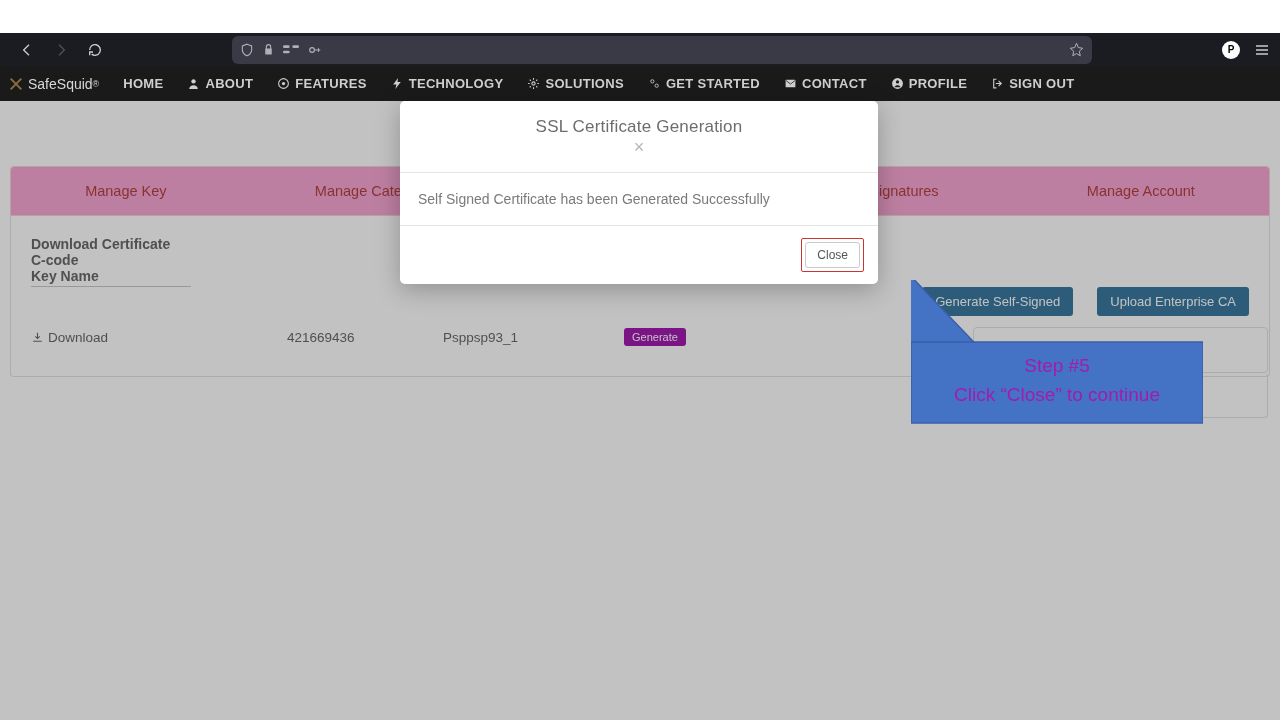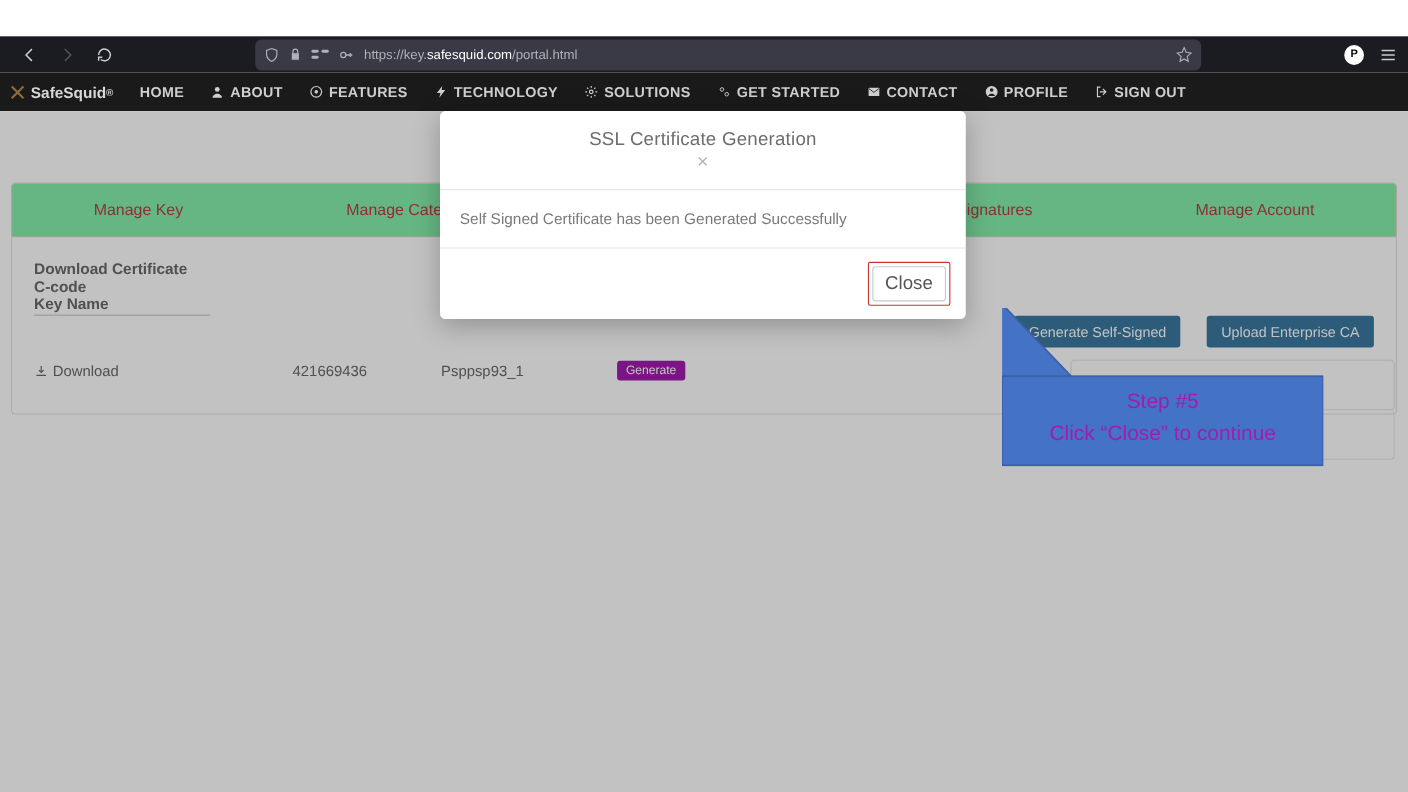--- a/index.html
+++ b/index.html
@@ -12,35 +12,35 @@
 .nav-btn svg { width: 16px; height: 16px; fill: #ccc; }
 .addr-bar { flex: 1; background: #3a3946; border-radius: 6px; height: 28px; margin: 0 120px 0 120px; display: flex; align-items: center; padding: 0 8px; color: #b0b0b8; font-size: 12px; }
 .addr-icons { display: flex; align-items: center; gap: 8px; margin-right: 8px; }
 .url-text { flex: 1; }
 .url-text .domain { color: #fff; }
 .star-icon { margin-left: auto; }
 .right-icons { display: flex; align-items: center; gap: 14px; margin-left: 10px; }
 .profile-circle { width: 18px; height: 18px; border-radius: 50%; background: #fff; color: #000; font-size: 10px; font-weight: bold; display: flex; align-items: center; justify-content: center; }
 
 .topnav { background: #1b1a1a; height: 35px; display: flex; align-items: center; color: #cfcfcf; font-size: 13px; padding: 0 8px; }
-.brand { color: #d8d8d8; font-weight: 700; font-size: 14px; margin-right: 12px; display: flex; align-items: center; }
+.brand { color: #d8d8d8; font-weight: 400; font-size: 14px; margin-right: 12px; display: flex; align-items: center; }
 .brand .logo-icon { width: 16px; height: 16px; margin-right: 4px; display: inline-block; }
 .nav-item { margin: 0 12px; display: flex; align-items: center; font-weight: 600; letter-spacing: 0.3px; justify-content: flex-end; }
 .nav-item svg { width: 13px; height: 13px; margin-right: 5px; fill: #cfcfcf; }
 
 .page { position: relative; background: #fff; height: 619px; }
 .overlay { position: absolute; inset: 0; background: rgba(0,0,0,0.24); }
 
 .content-wrap { padding: 10px; position: relative; }
-.tab-strip { background: #86efac; border: 1px solid #eed7d7; border-radius: 4px 4px 0 0; height: 50px; display: flex; align-items: center; justify-content: space-around; margin-top: 55px; }
+.tab-strip { background: #f9a8d4; border: 1px solid #eed7d7; border-radius: 4px 4px 0 0; height: 50px; display: flex; align-items: center; justify-content: space-around; margin-top: 55px; }
 .tab-strip .tab { color: #b54242; font-size: 14.5px; font-weight: 500; }
 
 .panel { border: 1px solid #e3e3e3; border-top: none; border-radius: 0 0 4px 4px; padding: 10px 20px 24px 20px; background: #fff; }
 .table-head { display: flex; font-size: 14px; font-weight: 600; color: #6a6a6a; padding: 10px 0 6px 0; flex-direction: column; }
-.table-row { display: flex; font-size: 13.5px; color: #6a6a6a; padding: 6px 0; align-items: center; }
+.table-row { display: flex; font-size: 13.5px; color: #6a6a6a; padding: 6px 0; align-items: center; gap: 21px; }
 .col1 { width: 235px; }
 .col2 { width: 135px; }
 .col3 { width: 160px; border-bottom: 1px solid #c9c9c9; padding-bottom: 2px; }
 .col3b { width: 160px; }
 .col4 { width: 70px; }
 .col5 { flex: 1; display: flex; justify-content: flex-end; gap: 24px; }
 .dl-icon { width: 13px; height: 13px; margin-right: 4px; fill: #6a6a6a; vertical-align: -2px; }
 .gen-btn { background: #a21caf; color: #fff; font-size: 11px; padding: 3px 8px; border-radius: 3px; border: none; }
 .big-btn { background: #3b799f; color: #fff; font-size: 13px; padding: 7px 13px; border-radius: 3px; border: none; font-weight: 500; }
 
@@ -48,21 +48,21 @@
 .card-item { border: 1px solid #e3e3e3; border-radius: 4px; padding: 14px 16px; margin-bottom: 0; color: #6a6a6a; font-size: 14px; font-weight: 600; display: flex; align-items: center; }
 .card-item svg { width: 14px; height: 14px; margin-right: 8px; fill: #6a6a6a; }
 .card-item + .card-item { border-top: none; }
 
 .modal { position: absolute; left: 400px; top: 0px; width: 478px; background: #fff; border-radius: 5px; box-shadow: 0 6px 24px rgba(0,0,0,0.25); z-index: 10; }
 .modal-head { padding: 16px 18px 14px 18px; display: flex; align-items: center; border-bottom: 1px solid #e5e5e5; flex-direction: column; }
 .modal-title { color: #6d6d6d; font-size: 17px; font-weight: 500; letter-spacing: 0.2px; flex: 1; }
 .modal-x { color: #b5b5b5; font-size: 18px; width: 18px; text-align: center; }
 .modal-body { padding: 18px 18px; color: #7a7a7a; font-size: 14px; border-bottom: 1px solid #e5e5e5; }
 .modal-foot { padding: 12px 14px; display: flex; justify-content: flex-end; }
-.close-btn { background: #fff; border: 1px solid #c9c9c9; color: #555; font-size: 17px; padding: 5px 11px; border-radius: 3px; }
+.close-btn { background: #fff; border: 1px solid #c9c9c9; color: #555; font-size: 12px; padding: 5px 11px; border-radius: 3px; }
 .red-ring { border: 1.5px solid #cc3333; padding: 3px; display: inline-block; border-radius: 2px; }
 
 .callout { position: absolute; left: 911px; top: 179px; z-index: 11; width: 292px; }
 .callout svg { display: block; }
 .callout-text { position: absolute; left: 0; top: 72px; width: 292px; color: #a21caf; font-size: 19px; text-align: center; line-height: 1.5; font-family: "Segoe UI", sans-serif; }
 
 </style>
 </head>
 <body>
 
@@ -94,23 +94,20 @@
         </svg>
       <svg width="16" height="14" viewBox="0 0 24 18">
           <rect x="0" y="2" width="10" height="4" rx="2" fill="#b0b0b8"></rect>
           <rect x="0" y="10" width="10" height="4" rx="2" fill="#b0b0b8"></rect>
           <rect x="14" y="2" width="10" height="4" rx="2" fill="#b0b0b8"></rect>
         </svg>
       <svg width="16" height="14" viewBox="0 0 24 24">
           <circle cx="7" cy="12" r="4" fill="none" stroke="#b0b0b8" stroke-width="2"></circle>
           <path d="M11 12h10m-3-3v6" stroke="#b0b0b8" stroke-width="2"></path>
         </svg>
-    </div>
-    <div class="url-text">
-      <span>https://</span><span>key.</span><span class="domain">safesquid.com</span><span>/portal.html</span>
     </div>
     <svg class="star-icon" width="15" height="15" viewBox="0 0 24 24">
         <path d="M12 2l2.9 6.9L22 10l-5.5 4.8L18 22l-6-3.5L6 22l1.5-7.2L2 10l7.1-1.1L12 2z" fill="none" stroke="#b0b0b8" stroke-width="1.6"></path>
       </svg>
   </div>
   <div class="right-icons">
     <div class="profile-circle">
         <span>P</span>
       </div>
     <svg width="16" height="16" viewBox="0 0 24 24">

